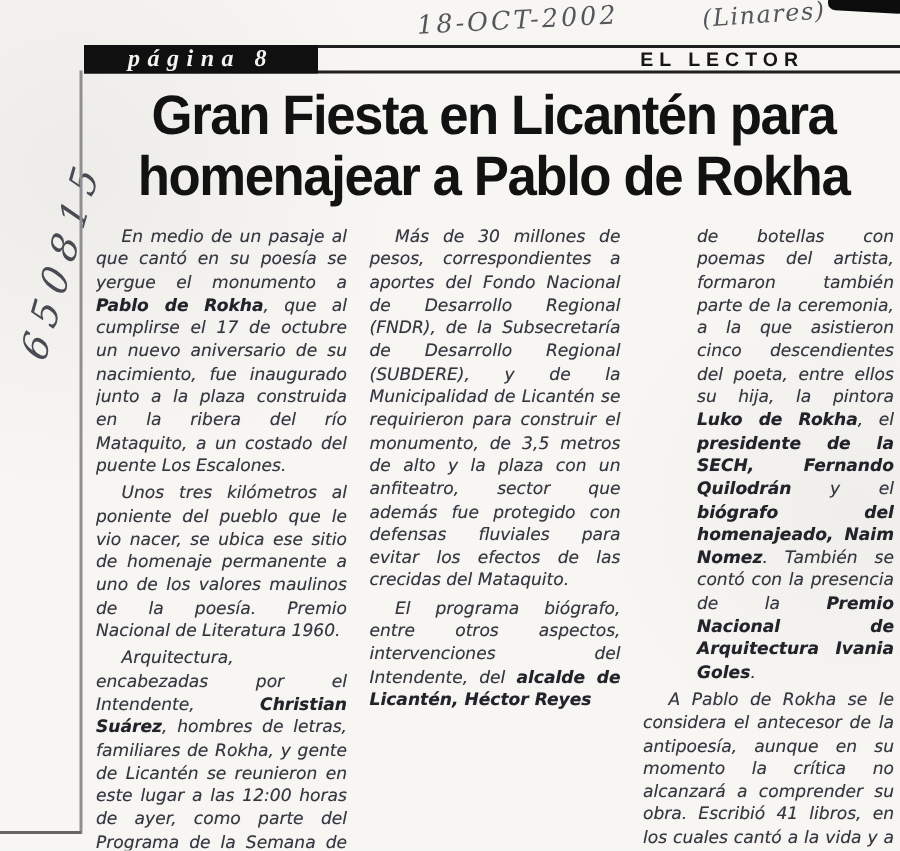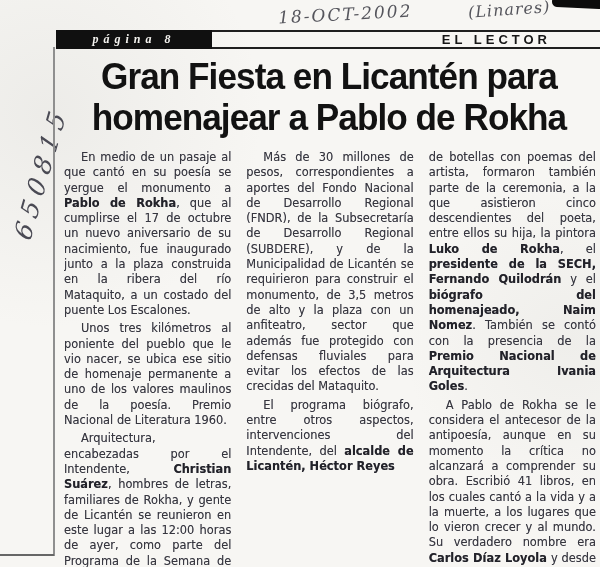--- a/index.html
+++ b/index.html
@@ -28,54 +28,54 @@
   }
   
   .header{
     position:absolute;left:56px;right:0;top:30px;height:15px;
     border-top:2px solid #1f1f1f;border-bottom:2px solid #1f1f1f;
   }
   .page-label{
     position:absolute;left:0;top:-2px;height:19px;width:156px;
     background:#101010;color:#f4f3ef;
     font-family:"Liberation Serif",serif;font-style:italic;font-weight:bold;
-    font-size:12px;line-height:19px;text-align:center;letter-spacing:5px;
+    font-size:16px;line-height:19px;text-align:center;letter-spacing:5px;
   }
   .pub{
-    position:absolute;right:49px;top:0;height:15px;line-height:15px;
+    position:absolute;right:64px;top:0;height:15px;line-height:15px;
     font-family:"Liberation Sans",sans-serif;font-weight:bold;
     font-size:13px;letter-spacing:4px;color:#161616;
   }
   
   .leftrule{position:absolute;left:53px;top:47px;bottom:11px;width:2px;background:#8f8f8f;}
   .bottomrule{position:absolute;left:0;top:554px;width:54px;height:2px;background:#666;}
   
   .headline{
     position:absolute;left:58px;right:0px;top:56px;margin:0;
     text-align:center;color:#121212;
     font-family:"Liberation Sans",sans-serif;font-weight:bold;
     font-size:37px;line-height:41px;letter-spacing:-1px;
     transform:scaleX(.95);transform-origin:50% 0;
   }
   .headline .hl{display:block;white-space:nowrap;}
   
   .cols{
     position:absolute;left:64px;right:4px;top:150px;bottom:0;
     display:flex;gap:15px;overflow:hidden;
   }
-  .col{flex:1;min-width:0;}
+  .col{flex:1;min-width:0;font-style:italic;}
   .col p{
     margin:0 0 3px 0;
     font-size:11.4px;line-height:15.3px;
     text-align:justify;color:#36363f;
     text-indent:17px;
     text-shadow:0 0 .5px rgba(54,54,70,.45);
     hyphens:auto;-webkit-hyphens:auto;
   }
-  .col p.noindent{text-indent:0;}
+  .col p.noindent{text-indent:0;margin-left:36px;}
   .col .b{font-weight:bold;color:#222229;}
 </style>
 </head>
 <body>
 
 <div class="page">
 
   <div class="hand date">18-OCT-2002</div>
   <div class="hand place">(Linares)</div>
   <div class="corner-mark"></div>

